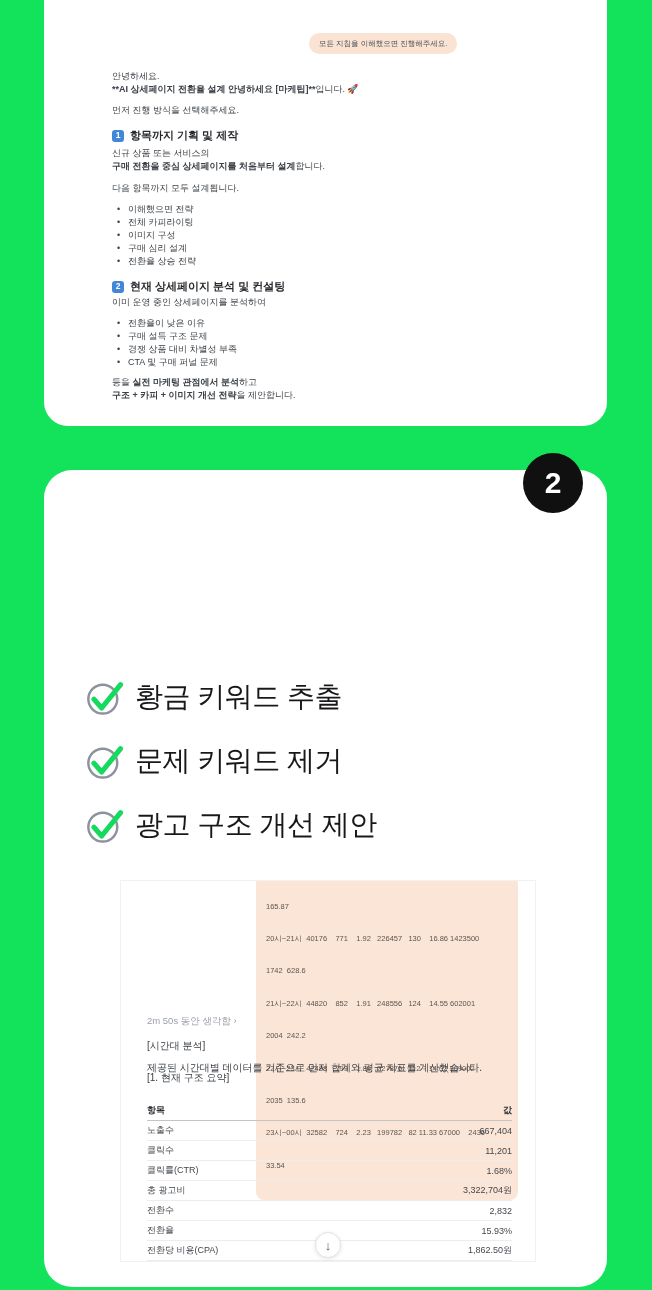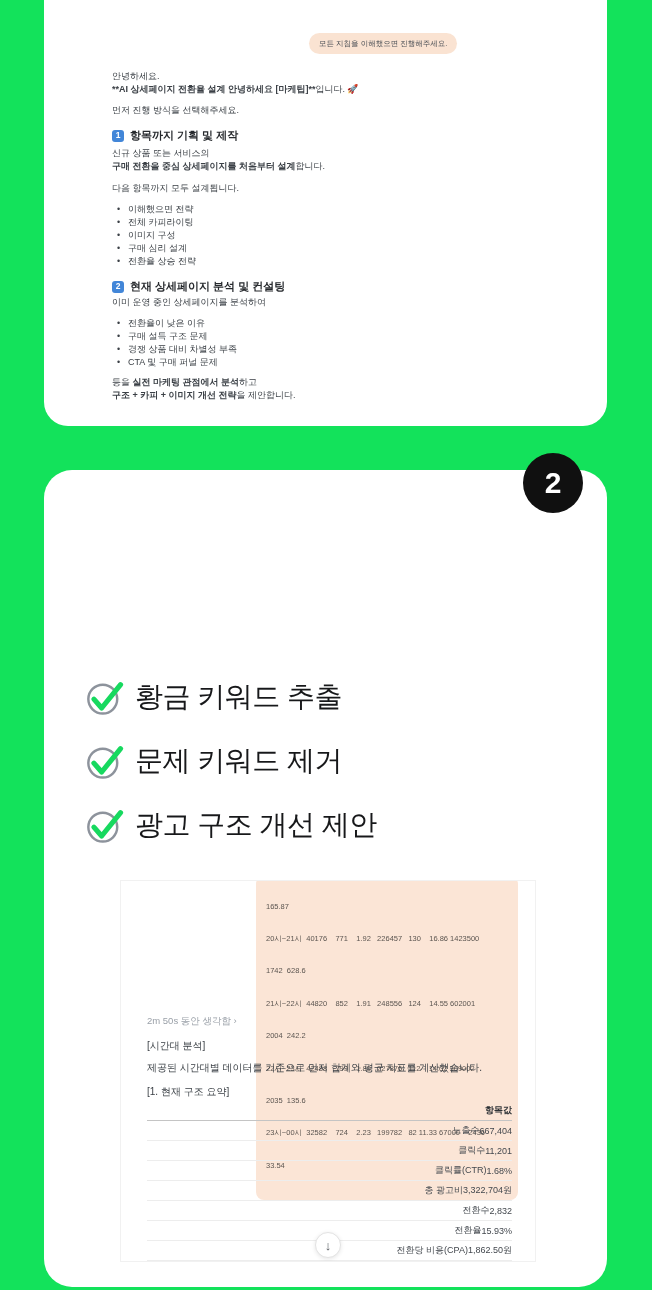--- a/index.html
+++ b/index.html
@@ -56,25 +56,25 @@
     background:#fff; border:1px solid #f1f1f1; overflow:hidden;
   }
   .ocr-block {
     position:absolute; left:135px; top:-5px; width:262px;
     background:#FBE5D6; border-radius:8px;
     padding:4px 10px 7px 10px;
     font-size:7.5px; line-height:10.8px; color:#5b5550; white-space:pre;
   }
   .thinking { position:absolute; left:26px; top:134px; font-size:9.5px; color:#9aa0a8; cursor:pointer; }
   .sec-label { position:absolute; left:26px; font-size:10px; color:#3b4046; }
-  .sl1 { top:158px; } .sl3 { top:204px; }
+  .sl1 { top:158px; } .sl3 { top:190px; }
   .sec-desc { position:absolute; left:26px; top:180px; font-size:10px; color:#3b4046; }
 
   .mini-table { position:absolute; left:26px; top:220px; width:365px; }
-  .trow { display:flex; justify-content:flex-end; align-items:center; height:20px; border-bottom:1px solid #ededed; font-size:9px; color:#43484e; }
+  .trow { display:flex; justify-content:space-between; align-items:center; height:20px; border-bottom:1px solid #ededed; font-size:9px; color:#43484e; }
   .trow.head { font-weight:bold; color:#2e3236; border-bottom:1.5px solid #c4c4c4; }
   .trow .val { text-align:right; }
 
   .scroll-btn {
     position:absolute; left:194px; top:351px; width:26px; height:26px;
     background:#fff; border:1px solid #e3e3e3; border-radius:50%;
     box-shadow:0 1px 4px rgba(0,0,0,.10);
     display:flex; align-items:center; justify-content:center;
     font-size:13px; color:#565b60; cursor:pointer;
   }

